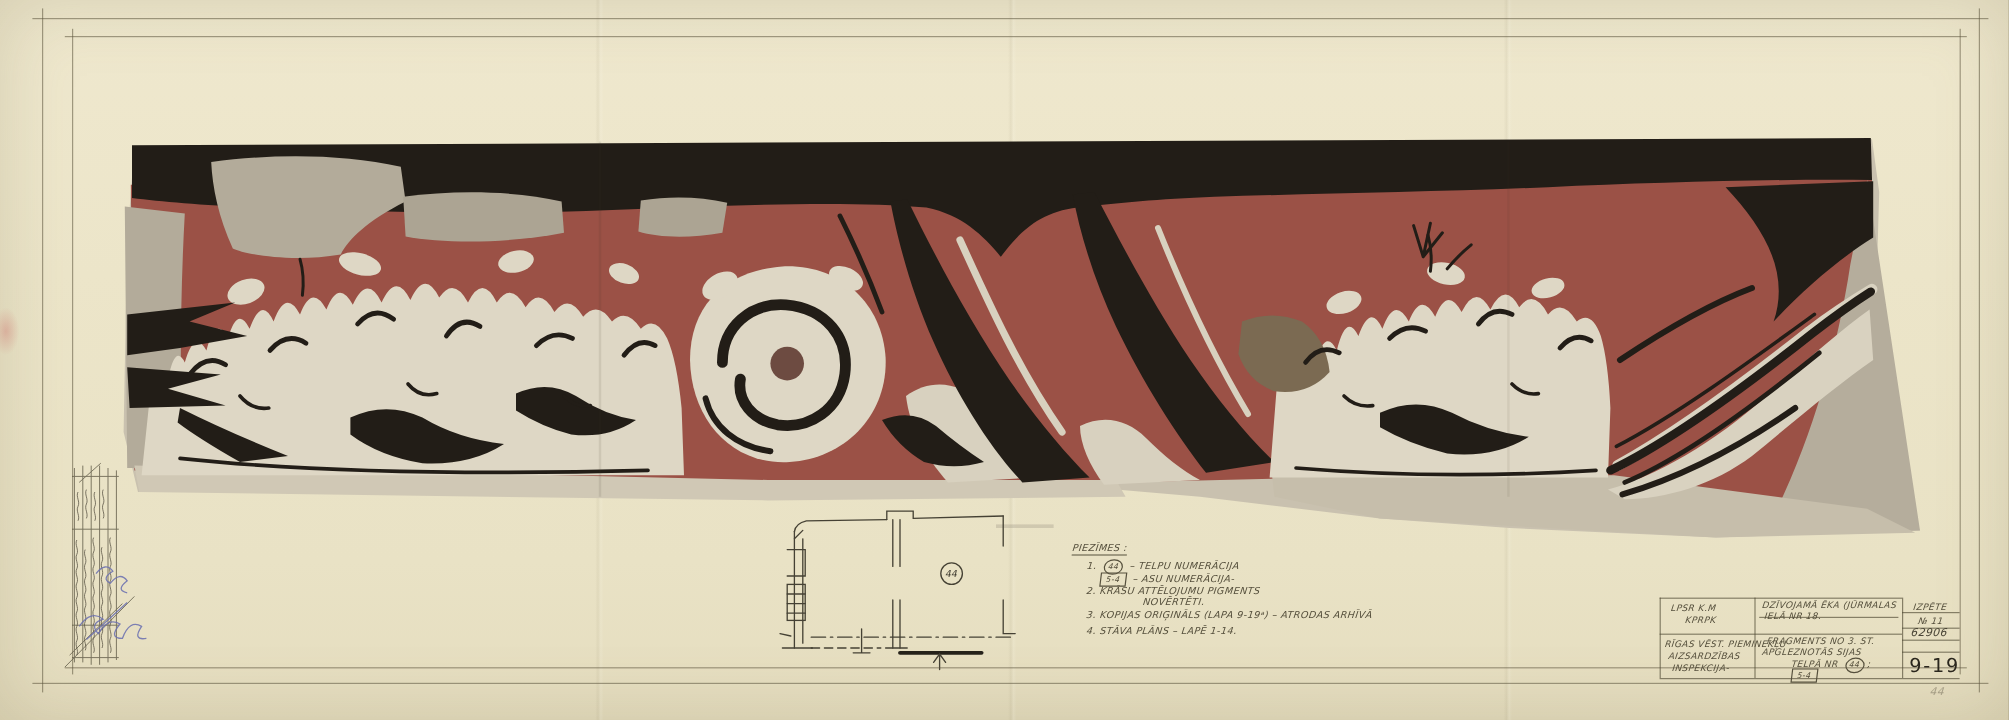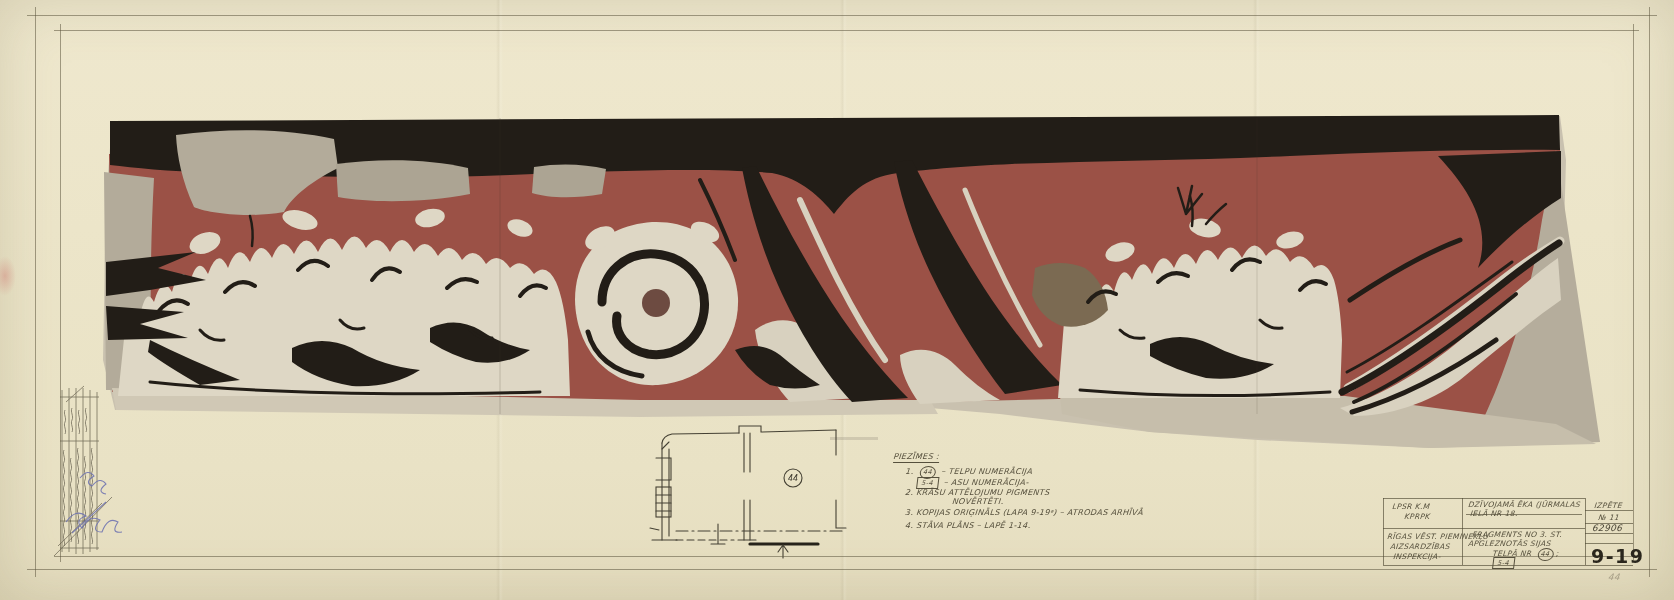--- a/index.html
+++ b/index.html
@@ -12,21 +12,21 @@
   .vl{position:absolute;width:1px;background:rgba(92,86,62,.55);}
   .tbl{background:rgba(80,74,52,.65);}
   .hand{position:absolute;font-family:"DejaVu Sans",sans-serif;font-style:italic;color:#56503d;
         white-space:nowrap;letter-spacing:.35px;transform:skewX(-7deg);transform-origin:left bottom;}
   .lg{font-size:8px;line-height:9px;}
   .tt{font-size:7.5px;line-height:9px;}
   .circ{display:inline-block;border:1px solid #56503d;border-radius:50%;min-width:12px;height:11px;
         line-height:11px;text-align:center;font-size:6.5px;padding:0 1px;}
   .boxx{display:inline-block;border:1px solid #56503d;height:10px;line-height:10px;text-align:center;
         font-size:6.5px;padding:0 4px;}
-  .ink{font-style:normal;font-weight:bold;color:#2a261d;font-size:19px;letter-spacing:1.5px;transform:none;}
+  .ink{font-style:normal;font-weight:normal;color:#2a261d;font-size:16px;letter-spacing:1.5px;transform:none;}
   .faint{color:rgba(95,88,70,.45);}
   .smudge{position:absolute;left:-6px;top:256px;width:22px;height:40px;border-radius:50%;
           background:radial-gradient(closest-side,rgba(205,110,105,.38),rgba(205,110,105,0));}
   .crease{position:absolute;top:0;height:600px;width:7px;
           background:linear-gradient(90deg,rgba(110,100,70,0),rgba(110,100,70,.07),rgba(255,255,245,.12),rgba(110,100,70,0));}
   .dash-stain{position:absolute;background:rgba(140,132,115,.55);}
 </style>
 </head>
 <body>
 

